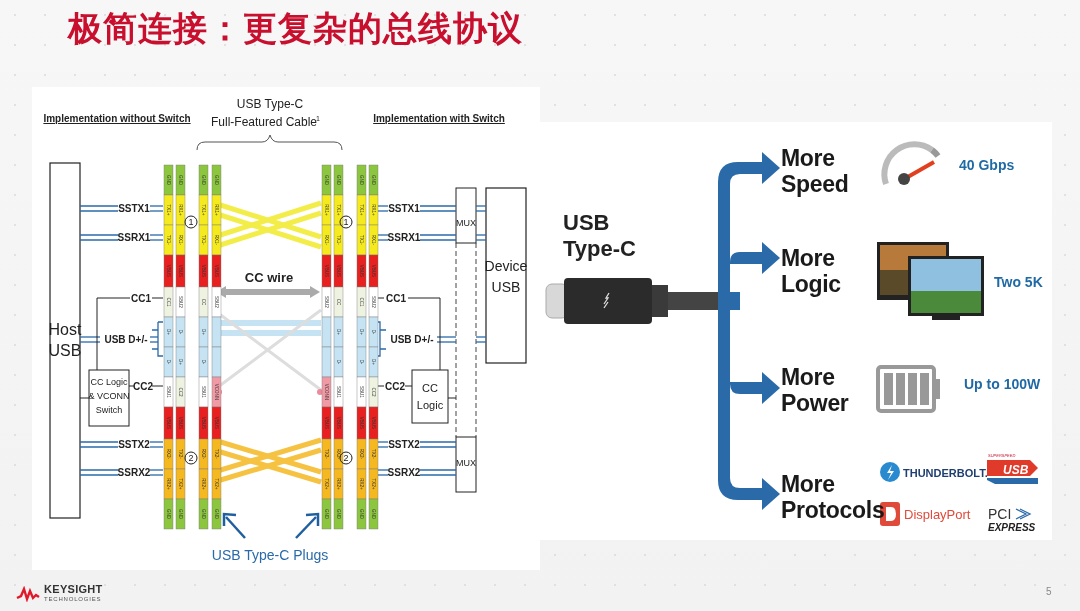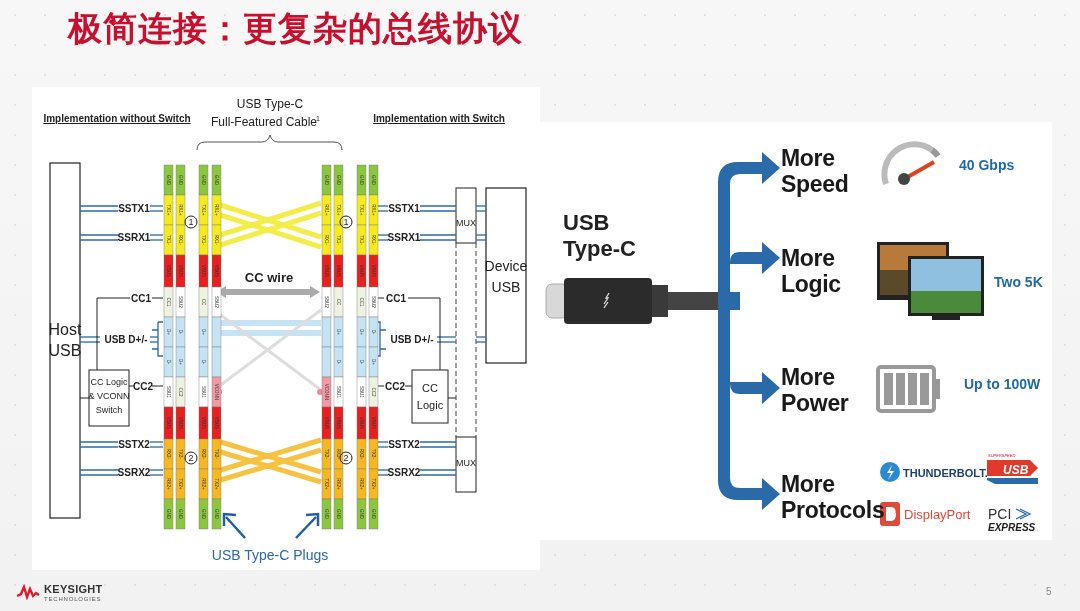--- a/index.html
+++ b/index.html
@@ -26,21 +26,21 @@
   }
   .right-panel {
     position:absolute; left:540px; top:122px; width:512px; height:418px;
     background:#ffffff;
   }
   svg text { font-family: "Liberation Sans Narrow","Liberation Sans", sans-serif; }
   .lbl { position:absolute; font-family:"Liberation Sans", sans-serif; color:#1a1a1a; font-weight:bold; }
   .feat { font-size:23px; line-height:26px; letter-spacing:-0.3px; }
   .val { color:#1f6aa5; font-size:14px; font-weight:bold; position:absolute; }
   .usbc { position:absolute; left:563px; top:210px; font-size:22px; font-weight:bold; color:#222; line-height:26px; }
-  .footer-logo { position:absolute; left:16px; top:584px; display:flex; align-items:flex-start; gap:4px; }
+  .footer-logo { position:absolute; left:16px; top:584px; display:flex; align-items:center; gap:4px; }
   .logo-text1 { font-size:11px; font-weight:bold; color:#333; letter-spacing:0.3px; line-height:11px; }
   .logo-text2 { font-size:6px; color:#555; letter-spacing:0.8px; line-height:8px; }
   .page-num { position:absolute; left:1046px; top:586px; font-size:10px; color:#888; }
 </style>
 </head>
 <body>
 
 <div class="dots"></div>
 
 <div class="title">极简连接：更复杂的总线协议</div>

